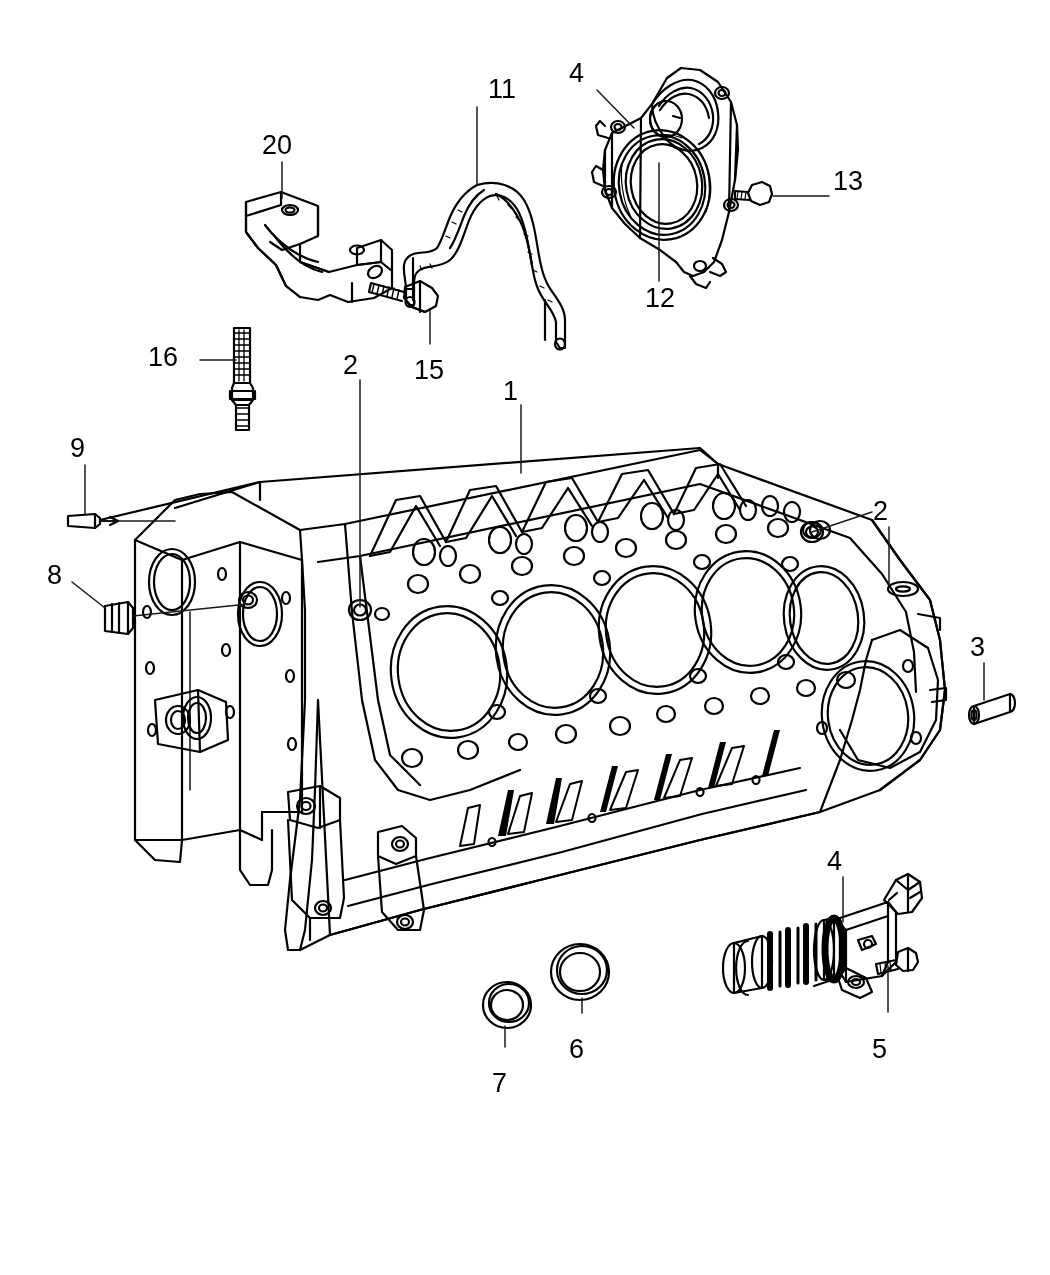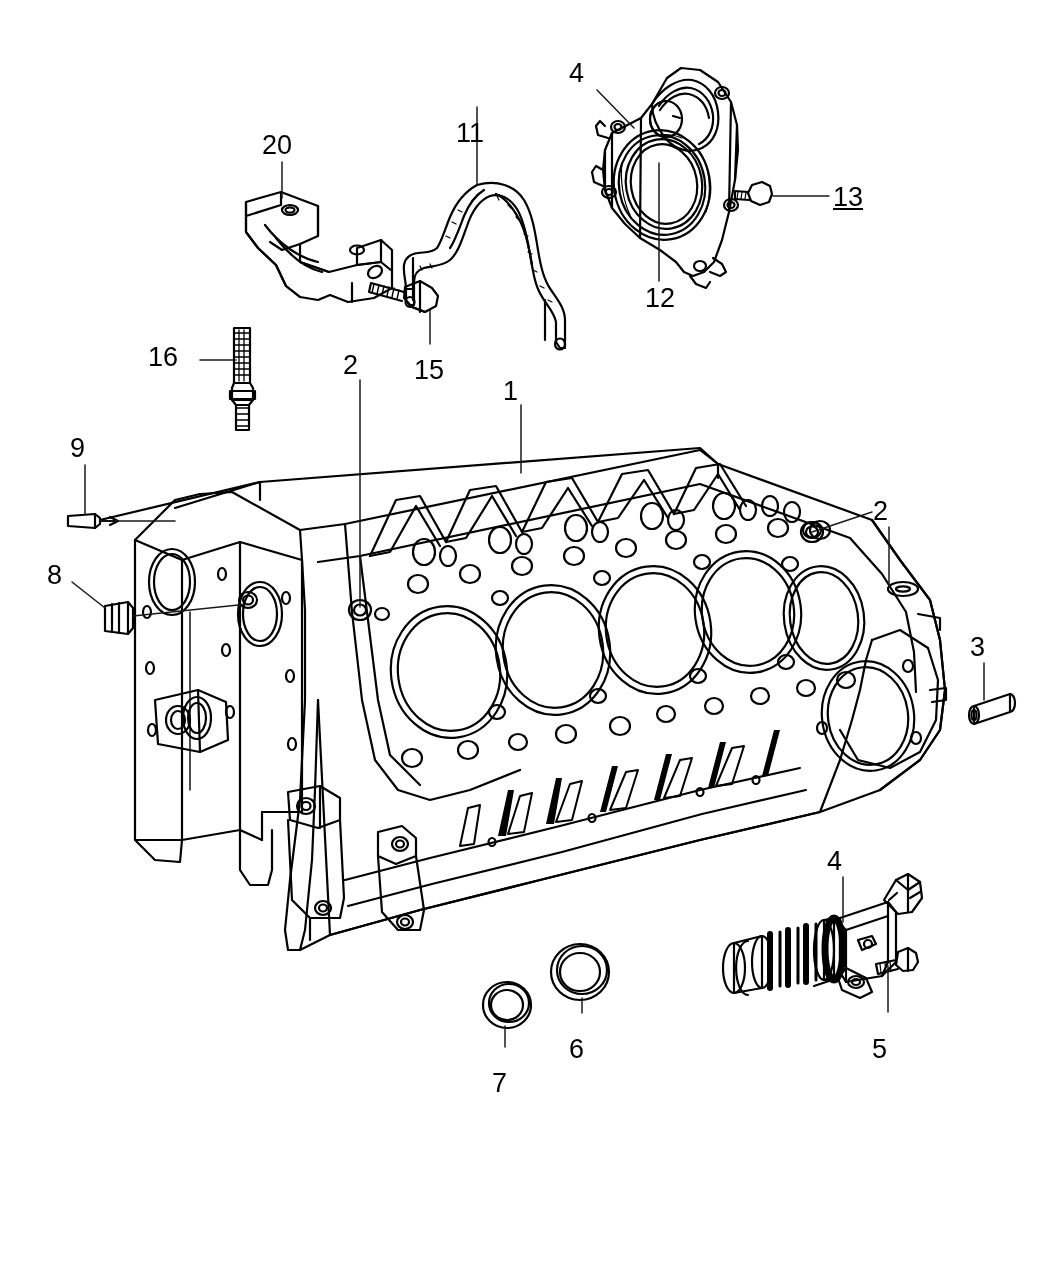--- a/index.html
+++ b/index.html
@@ -504,20 +504,20 @@
   <div class="callout" style="left:343px; top:352px;">2</div>
   <div class="callout" style="left:873px; top:498px;">2</div>
   <div class="callout" style="left:970px; top:634px;">3</div>
   <div class="callout" style="left:827px; top:848px;">4</div>
   <div class="callout" style="left:872px; top:1036px;">5</div>
   <div class="callout" style="left:569px; top:1036px;">6</div>
   <div class="callout" style="left:492px; top:1070px;">7</div>
   <div class="callout" style="left:47px;  top:562px;">8</div>
   <div class="callout" style="left:70px;  top:435px;">9</div>
   <div class="callout" style="left:569px; top:60px;">4</div>
-  <div class="callout" style="left:456px; top:76px;margin-top:44px;">11</div>
+  <div class="callout" style="left:488px; top:76px;">11</div>
   <div class="callout" style="left:645px; top:285px;">12</div>
-  <div class="callout" style="left:833px; top:184px;text-decoration:underline;">13</div>
+  <div class="callout" style="left:833px; top:168px;">13</div>
   <div class="callout" style="left:262px; top:132px;">20</div>
   <div class="callout" style="left:414px; top:357px;">15</div>
   <div class="callout" style="left:148px; top:344px;">16</div>
 
 </div>
 
 </body></html>

